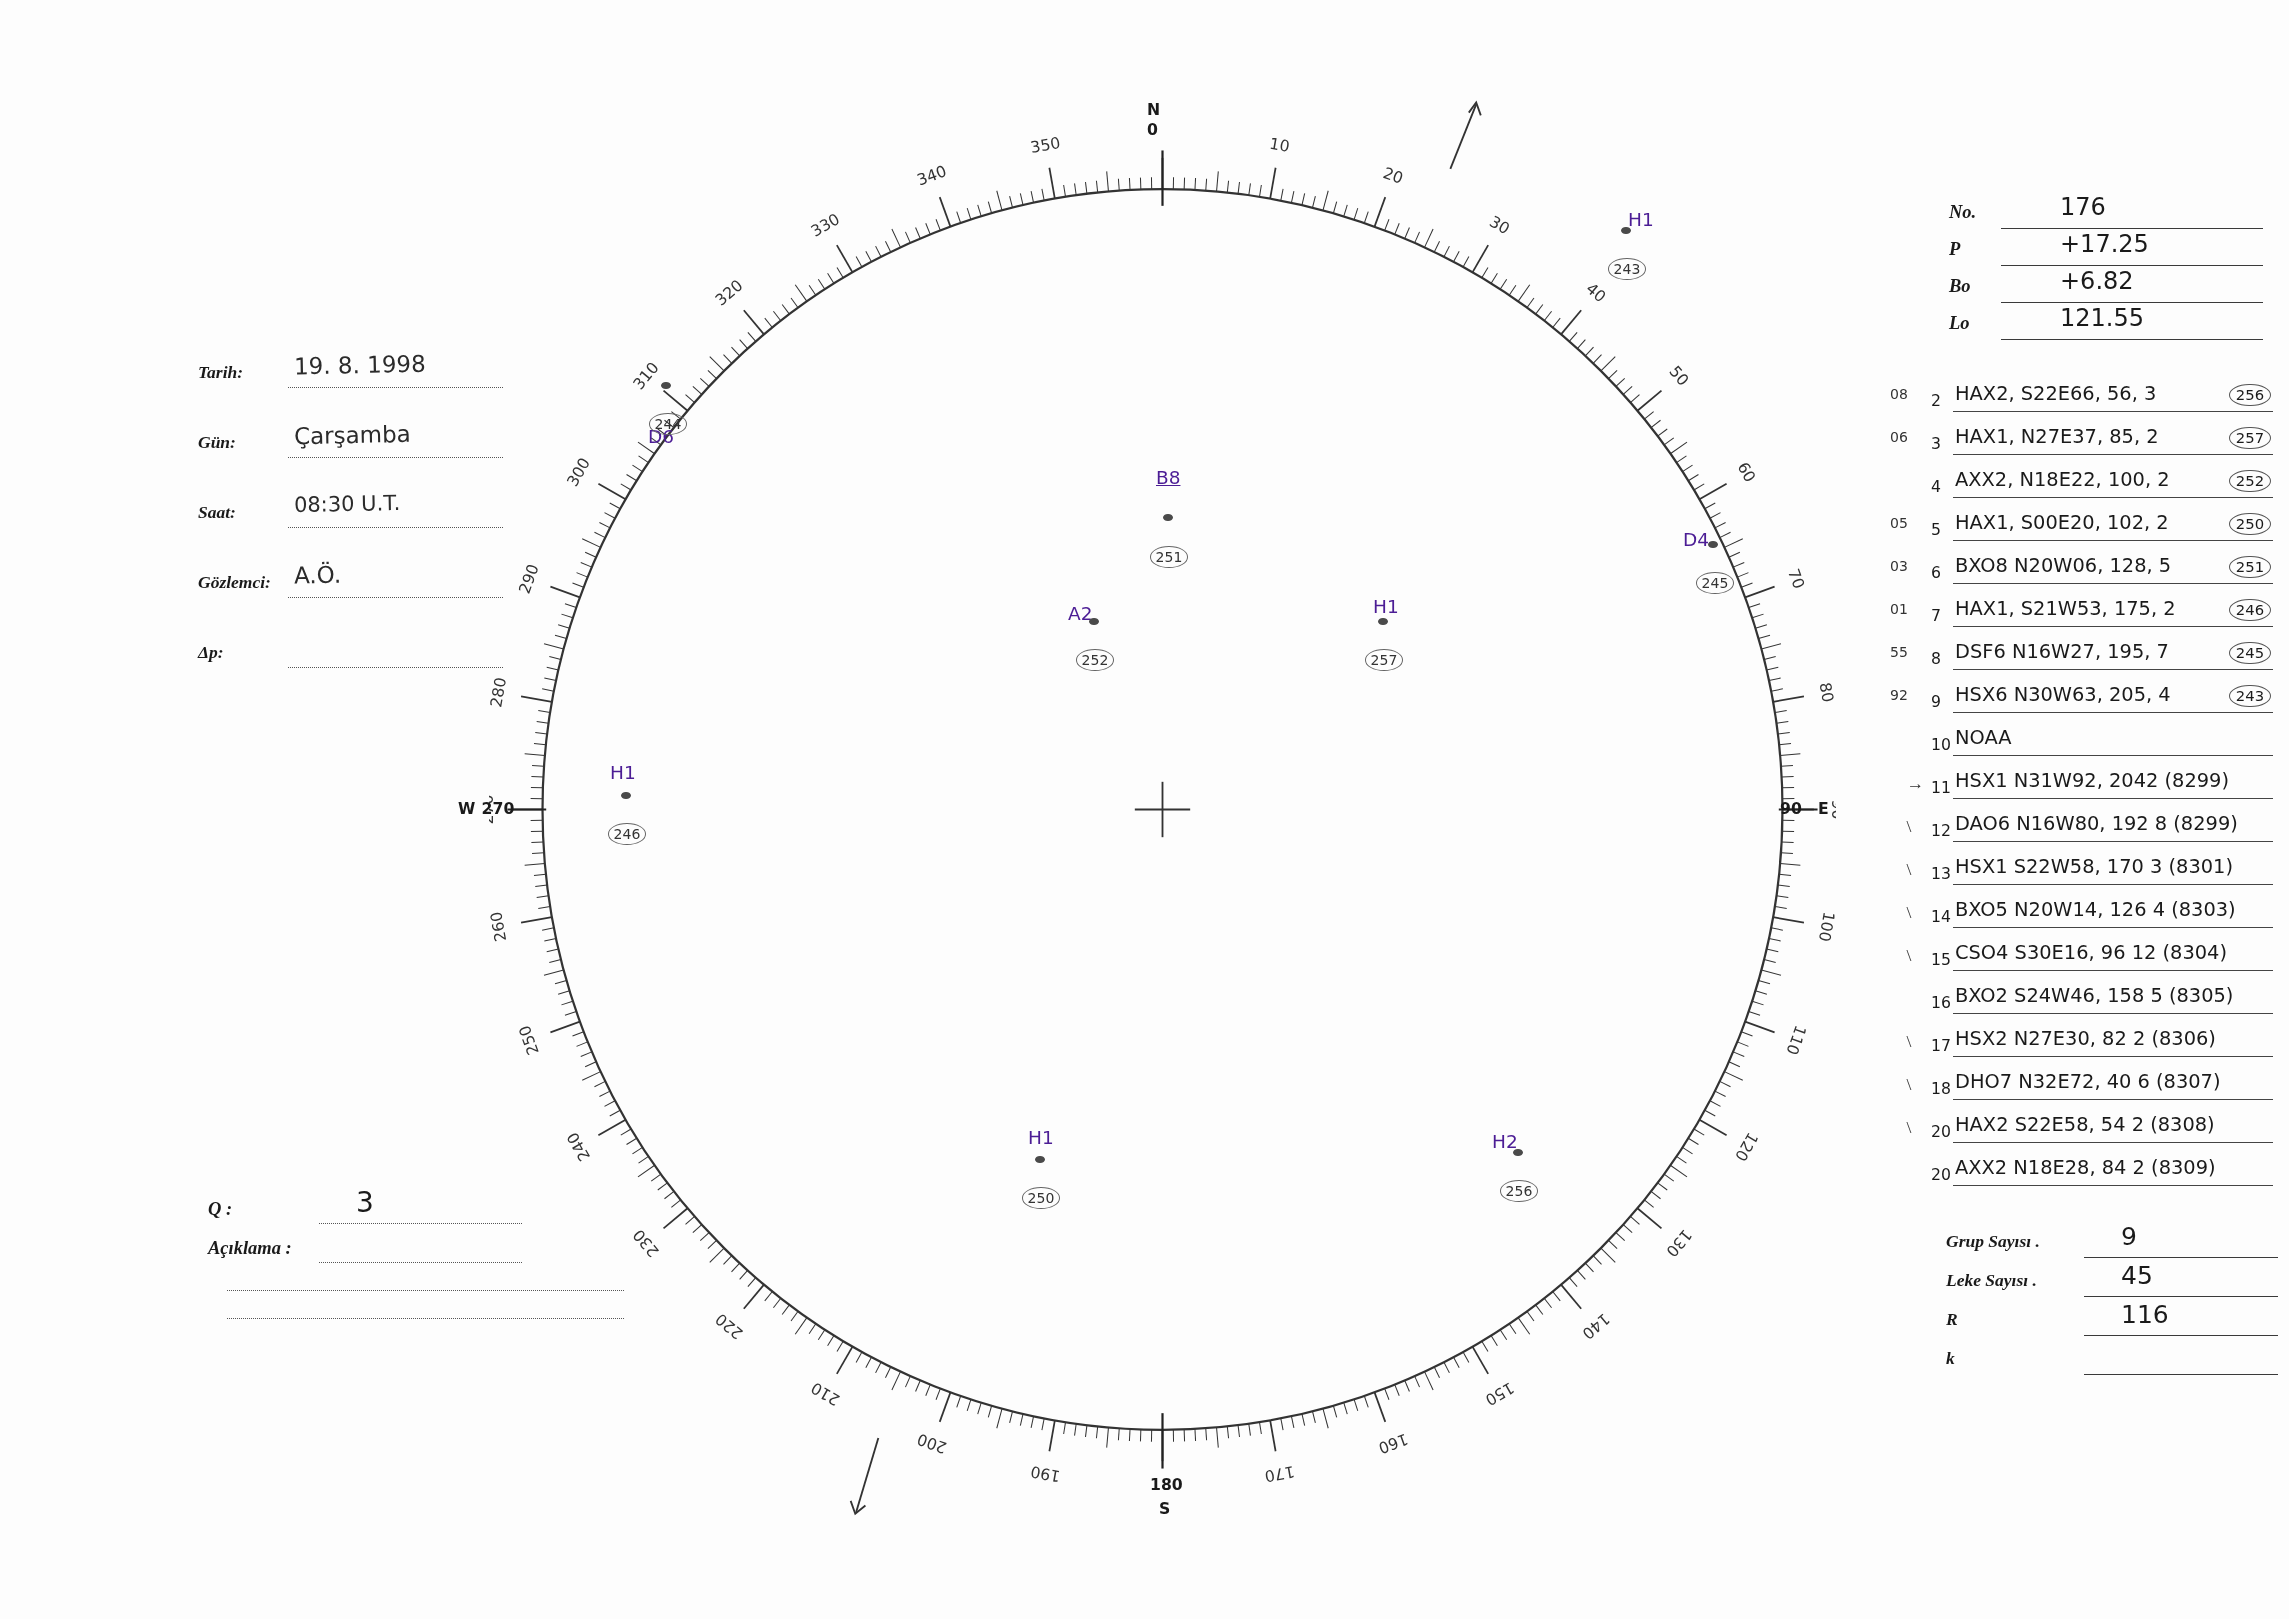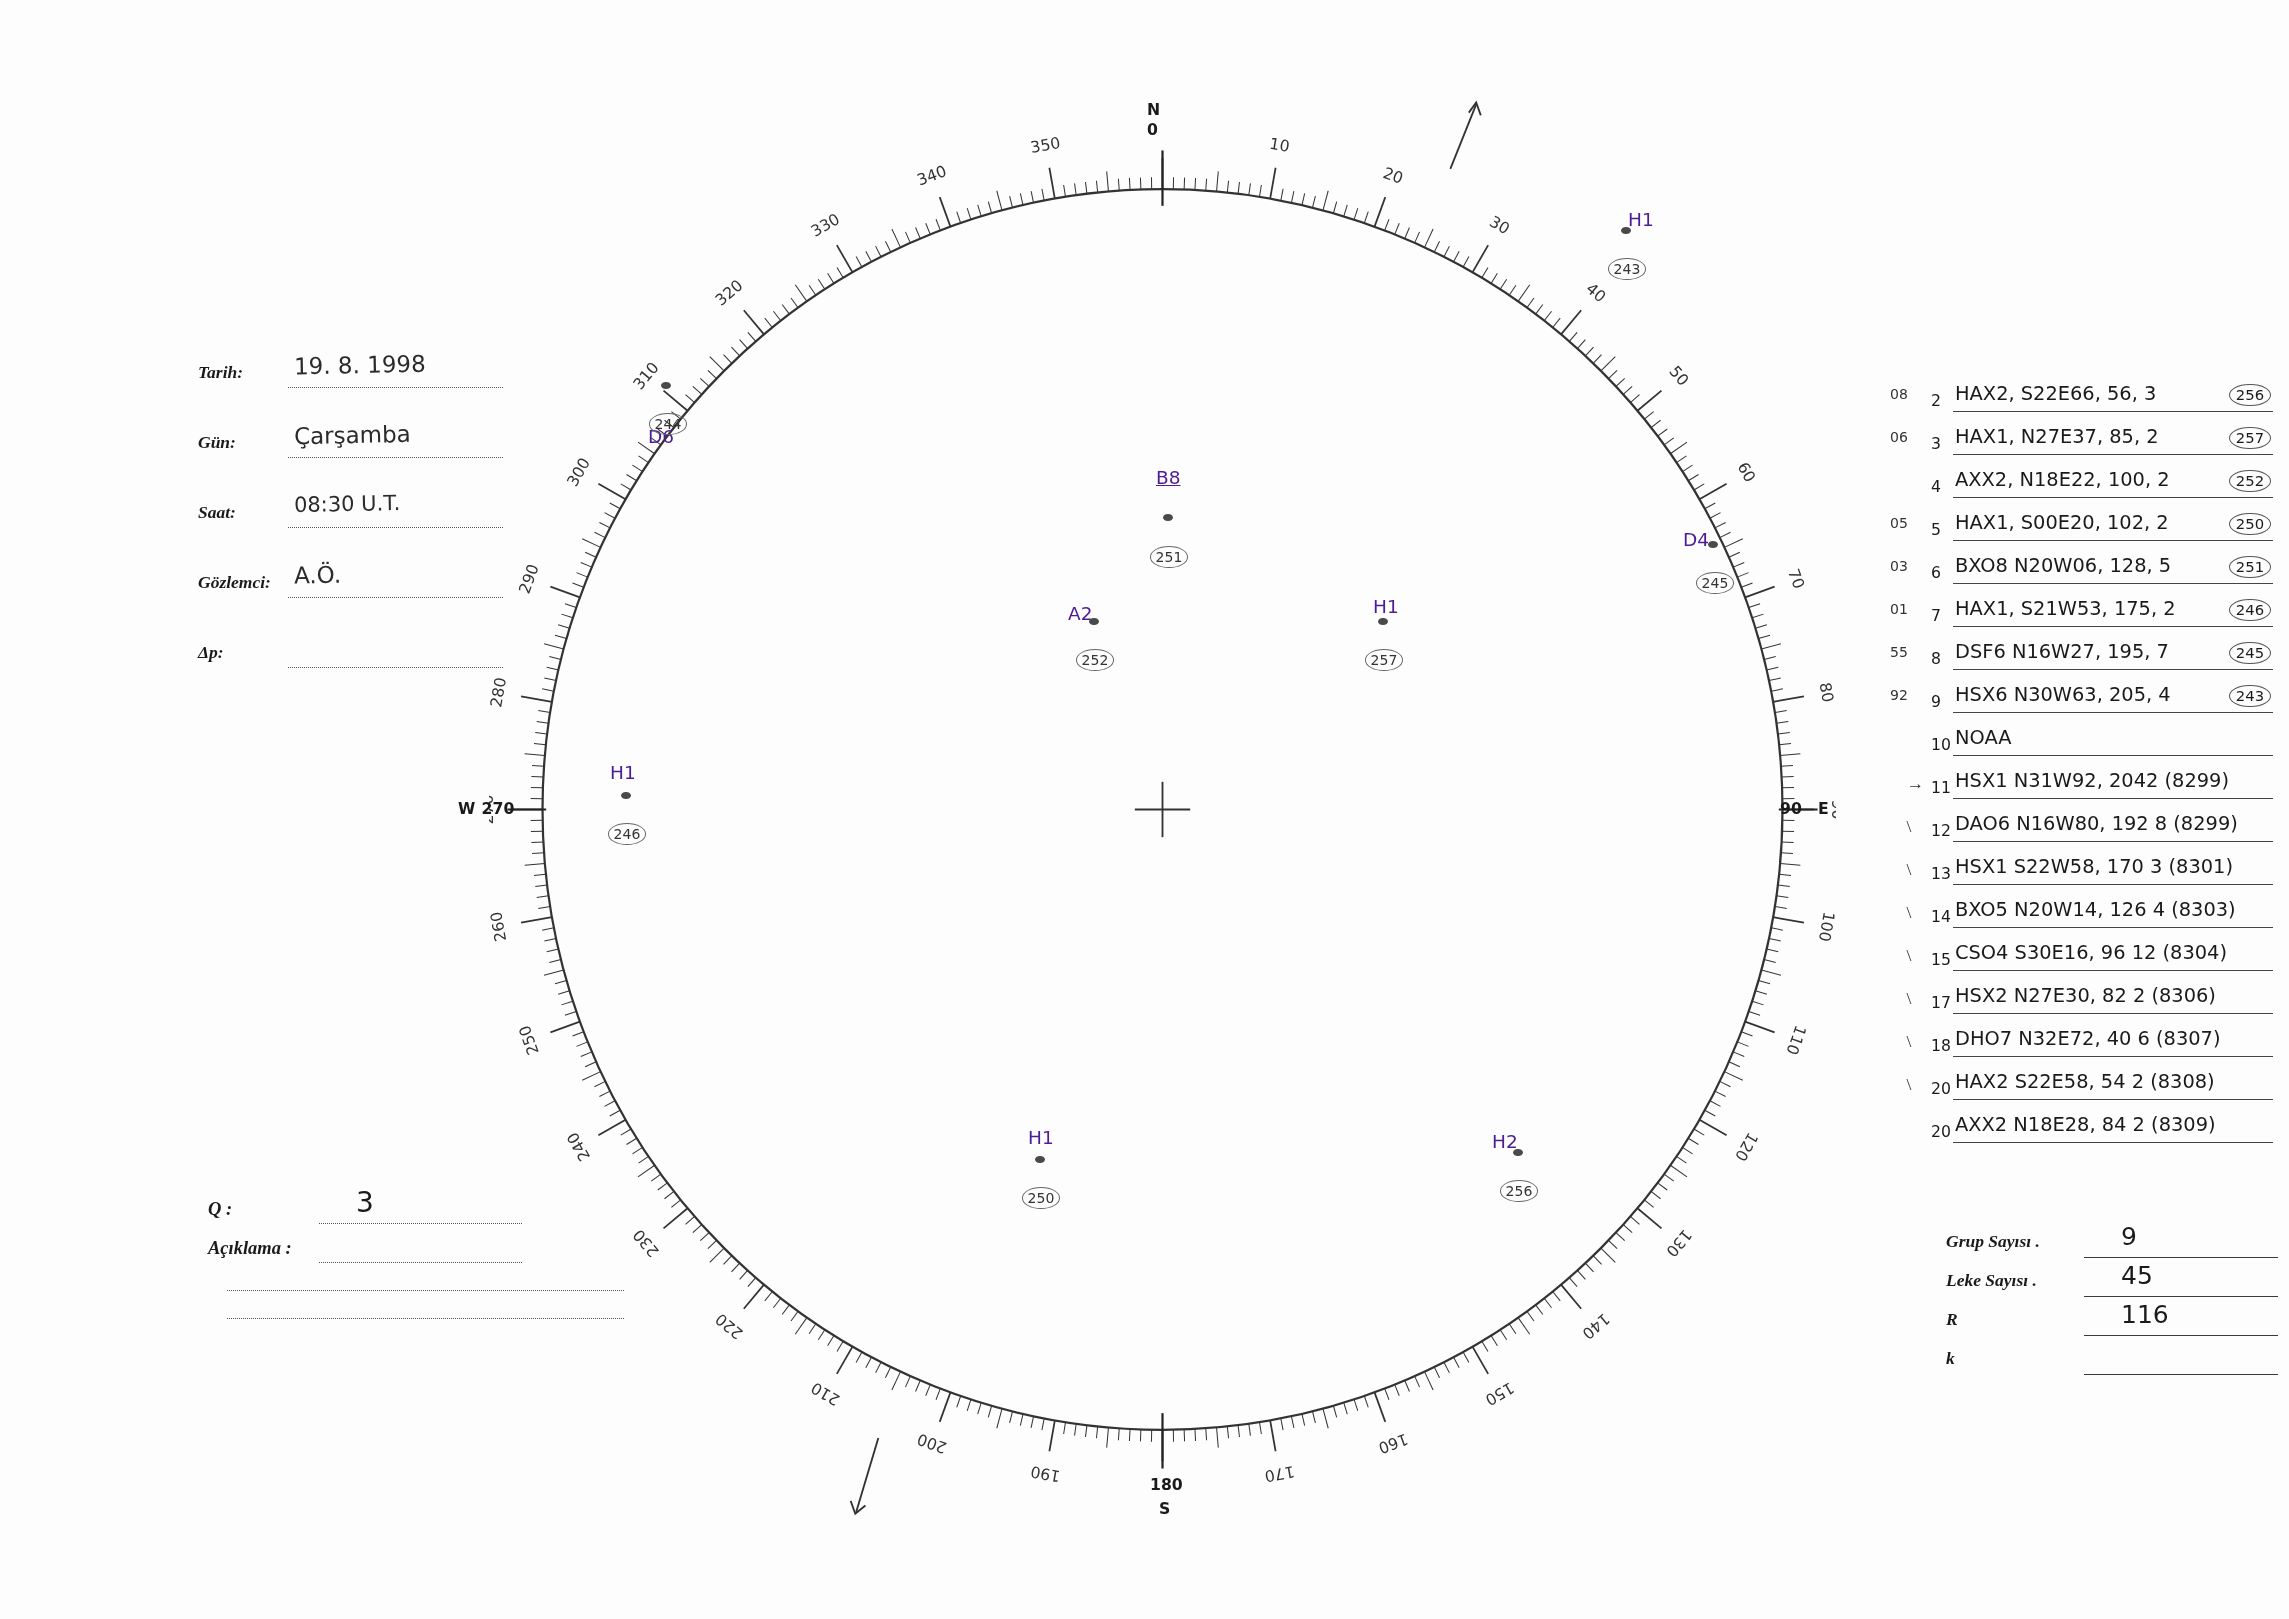--- a/index.html
+++ b/index.html
@@ -110,20 +110,42 @@
       <span class="qline"></span>
     </div>
     <div class="qrow">
         <span class="qline2" style="top:16.6px"></span>
       </div>
     <div class="qrow">
         <span class="qline2" style="top:5.5px"></span>
       </div>
   </div>
 
+  <div class="rhead">
+    <div class="rrow">
+      <span class="rlabel">No.</span>
+      <span class="rline"></span>
+      <span class="rval">176</span>
+    </div>
+    <div class="rrow">
+      <span class="rlabel">P</span>
+      <span class="rline"></span>
+      <span class="rval">+17.25</span>
+    </div>
+    <div class="rrow">
+      <span class="rlabel">Bo</span>
+      <span class="rline"></span>
+      <span class="rval">+6.82</span>
+    </div>
+    <div class="rrow">
+      <span class="rlabel">Lo</span>
+      <span class="rline"></span>
+      <span class="rval">121.55</span>
+    </div>
+  </div>
 
   <div class="glist" id="glist">
       <div class="grow">
         <span class="gpre">08</span>
         <span class="gidx">2</span>
         <span class="gtxt">HAX2,  S22E66, 56,  3</span>
         <span class="gunder"></span>
         <span class="gcirc">256</span>
       </div>
       <div class="grow">
@@ -207,20 +229,26 @@
         <span class="arrow">\</span>
         <span class="gidx">14</span>
         <span class="gtxt">BXO5  N20W14, 126  4 (8303)</span>
         <span class="gunder"></span>
       </div>
       <div class="grow">
         <span class="gpre"></span>
         <span class="arrow">\</span>
         <span class="gidx">15</span>
         <span class="gtxt">CSO4  S30E16,  96  12 (8304)</span>
+        <span class="gunder"></span>
+      </div>
+      <div class="grow">
+        <span class="gpre"></span>
+        <span class="gidx">16</span>
+        <span class="gtxt">BXO2  S24W46, 158   5 (8305)</span>
         <span class="gunder"></span>
       </div>
       <div class="grow">
         <span class="gpre"></span>
         <span class="arrow">\</span>
         <span class="gidx">17</span>
         <span class="gtxt">HSX2  N27E30,  82  2 (8306)</span>
         <span class="gunder"></span>
       </div>
       <div class="grow">

